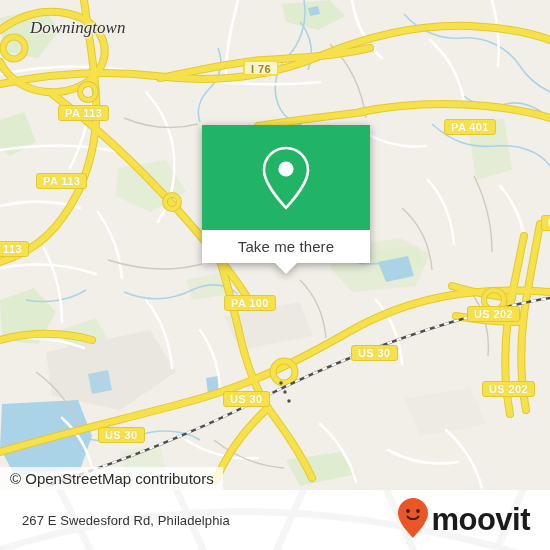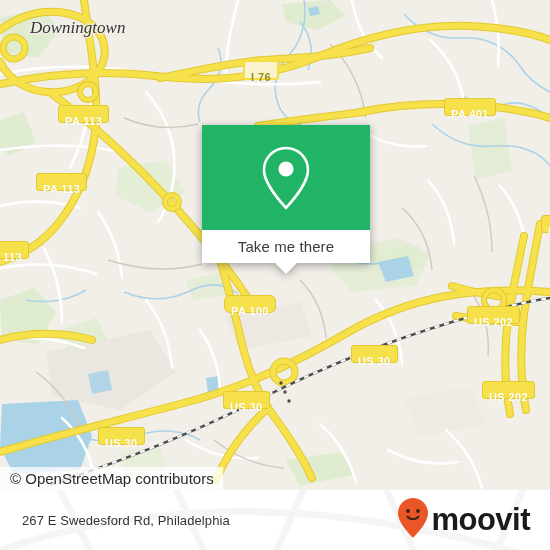--- a/index.html
+++ b/index.html
@@ -36,21 +36,21 @@
     background: #F7E14B;
     border: 1px solid #E2C92F;
     border-radius: 3px;
     color: #ffffff;
     font-family: "Liberation Sans", sans-serif;
     font-weight: bold;
     font-size: 11px;
     letter-spacing: 0.4px;
     line-height: 14px;
     height: 16px;
-    padding: 8px 6px;
+    padding: 0 6px;
     text-align: center;
     white-space: nowrap;
     text-shadow: 0 0 1px rgba(170,150,20,.35);
   }
   .shield.outline {
     background: #F9F4CF;
     color: #9a8b1d;
     border: 2px solid #F2DF3C;
     text-shadow: none;
   }
@@ -341,25 +341,25 @@
       </g>
     </svg>
 
     <div>
         <div class="place-label" style="left: 30px; top: 18px;">Downingtown</div>
       </div>
 
     <div>
         <div class="shield outline" style="left: 243px; top: 60px;">I 76</div>
         <div class="shield" style="left: 58px; top: 105px;">PA 113</div>
-        <div class="shield" style="left: 444px; top: 98px;">PA 401</div>
+        <div class="shield" style="left: 444px; top: 119px;">PA 401</div>
         <div class="shield" style="left: 36px; top: 173px;">PA 113</div>
         <div class="shield" style="left: 541px; top: 215px;">U</div>
         <div class="shield" style="left: -4px; top: 241px;">113</div>
-        <div class="shield" style="left: 224px; top: 295px; border-radius: 6px;">PA 100</div>
+        <div class="shield" style="left: 224px; top: 295px;">PA 100</div>
         <div class="shield" style="left: 467px; top: 306px;">US 202</div>
         <div class="shield" style="left: 351px; top: 345px;">US 30</div>
         <div class="shield" style="left: 482px; top: 381px;">US 202</div>
         <div class="shield" style="left: 223px; top: 391px;">US 30</div>
         <div class="shield" style="left: 98px; top: 427px;">US 30</div>
       </div>
   </div>
 
   <div id="popup">
     <div id="popup-header">

